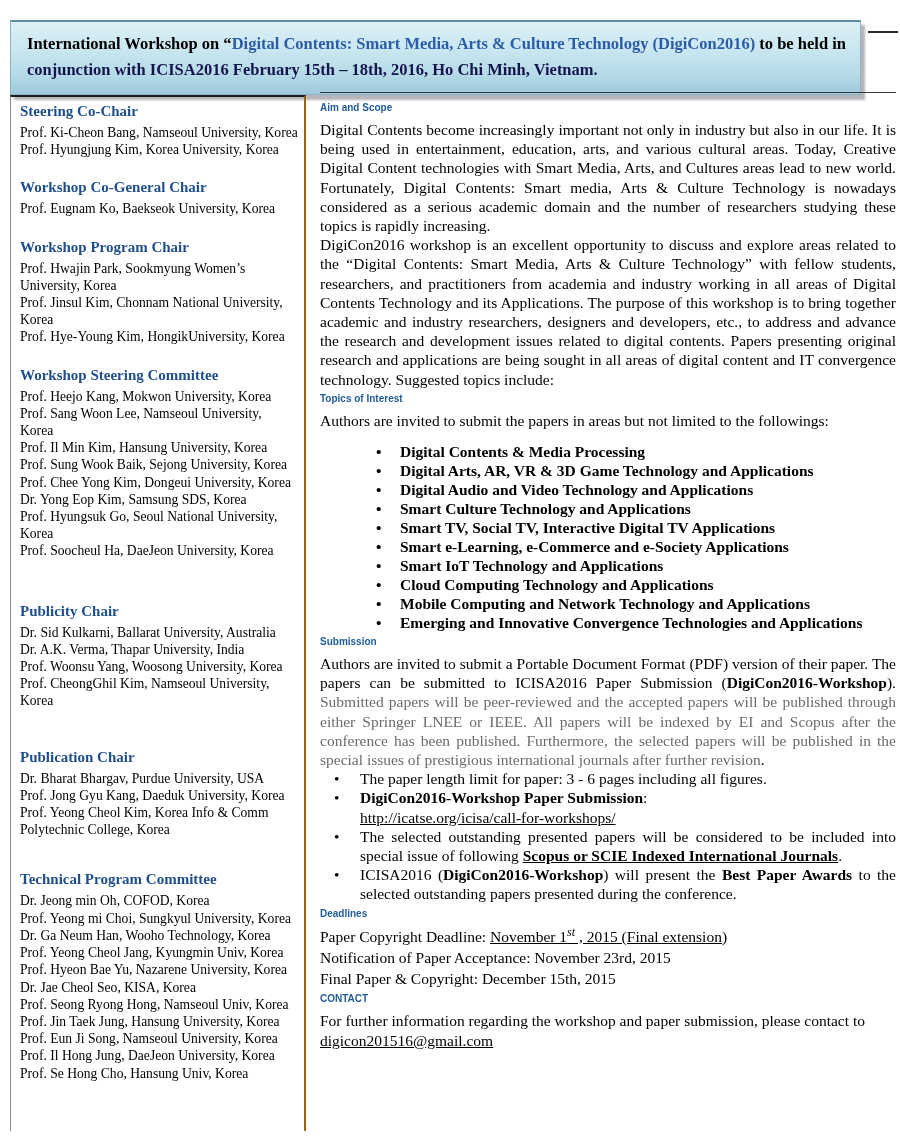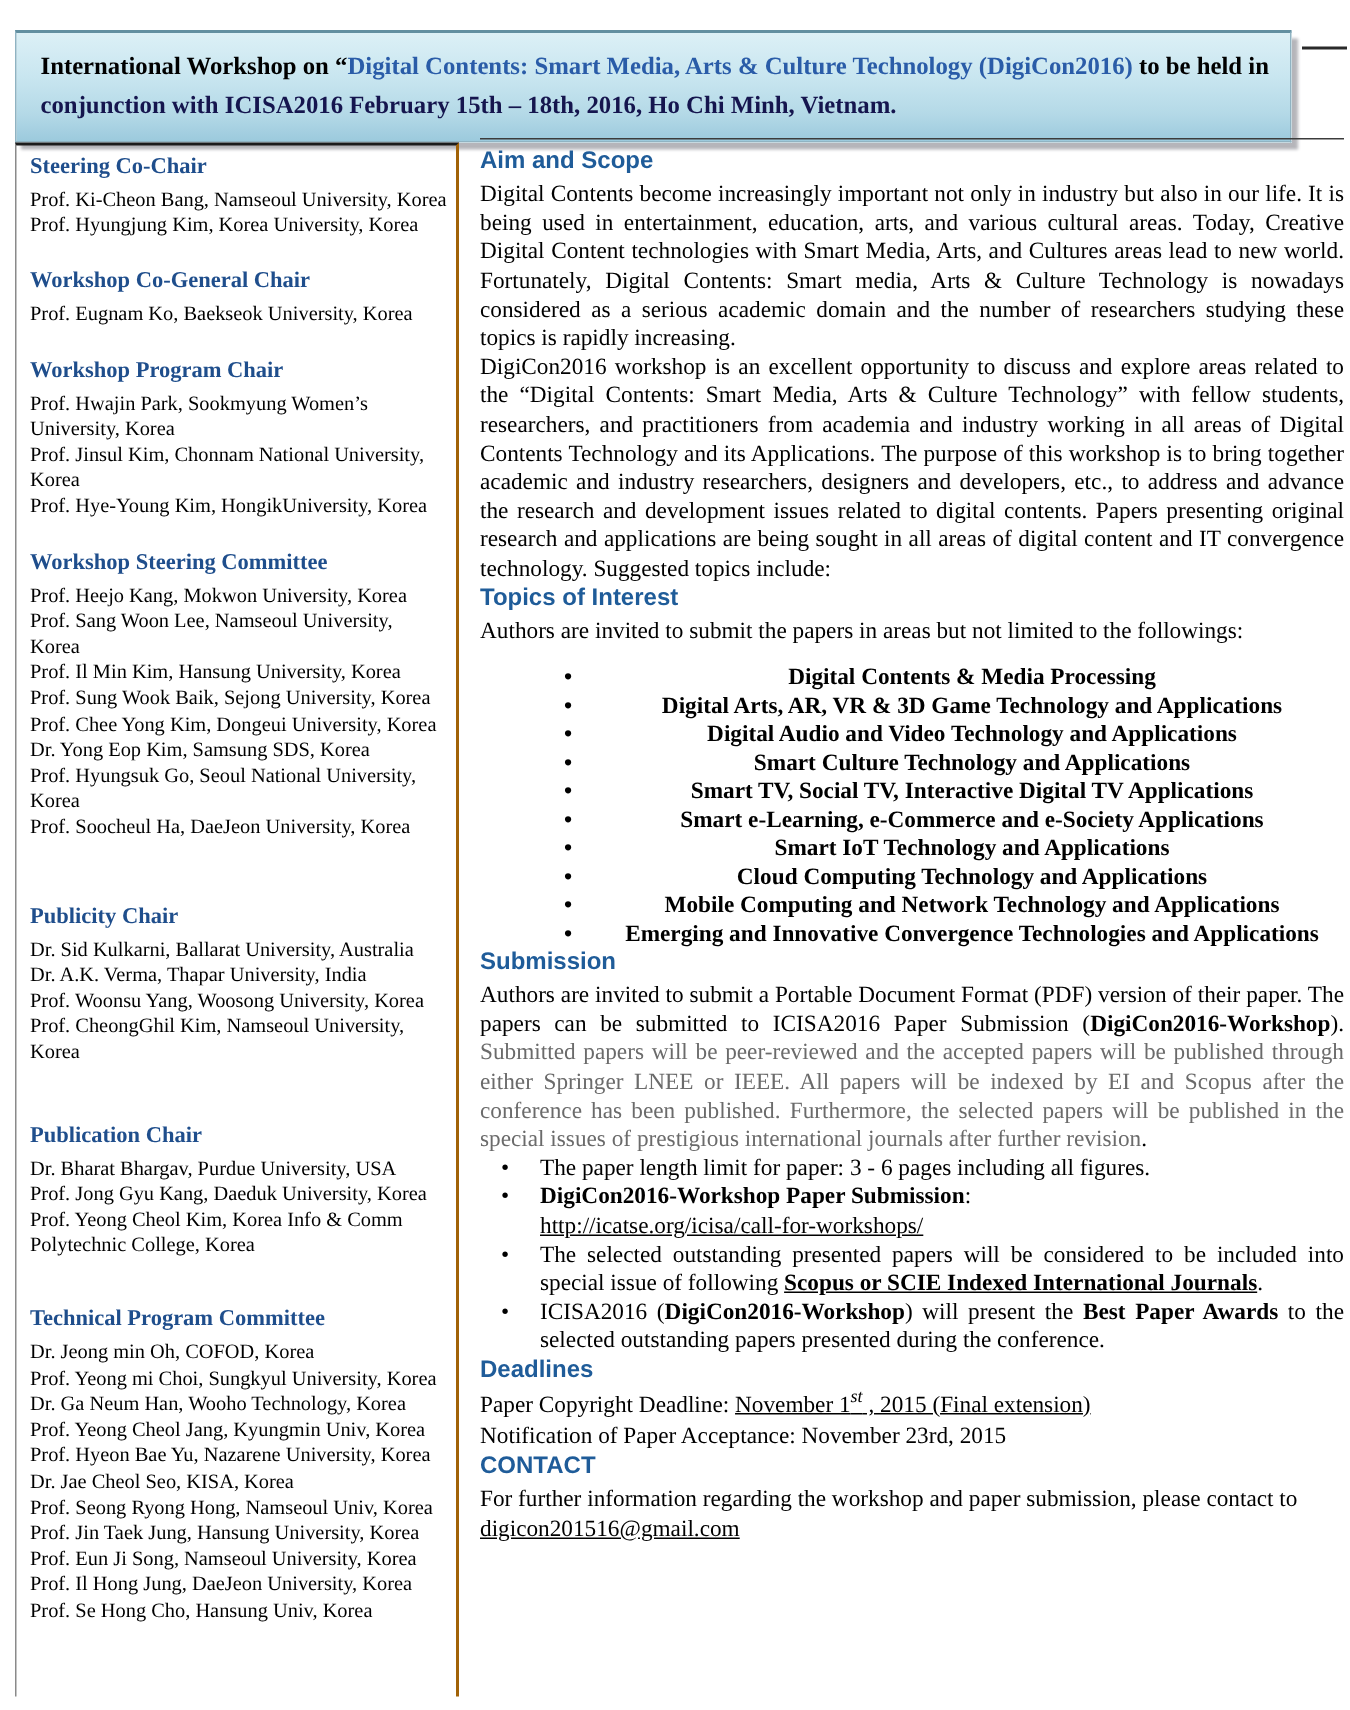--- a/index.html
+++ b/index.html
@@ -26,30 +26,30 @@
   .lsec:nth-of-type(5){margin-top:42px;}
   .lsec:nth-of-type(6){margin-top:38px;}
   .lsec:nth-of-type(7){margin-top:32px;}
   .lhead{margin:0 0 3px 0;font-size:15px;line-height:19px;font-weight:bold;color:#1f4e8c;}
   .lmem{margin:0;}
 
   
   .rightcol{position:absolute;left:320px;top:92px;width:576px;box-sizing:border-box;
             border-top:1px solid #3c3c3c;padding-top:5px;
             font-size:15.5px;line-height:19.2px;text-align:justify;}
-  .rhead{margin:0 0 3px 0;font-family:"Liberation Sans",sans-serif;font-size:16px;
+  .rhead{margin:0 0 3px 0;font-family:"Liberation Sans",sans-serif;font-size:10px;
          line-height:19px;font-weight:bold;color:#1f5c99;text-align:left;}
   .rightcol p{margin:0;}
   .sec{}
   .gray{color:#6b6b6b;}
   .u{text-decoration:underline;}
   .lnk{color:#000;text-decoration:underline;cursor:pointer;}
 
   ul.topics{margin:12px 0 0 0;padding:0;list-style:none;}
-  ul.topics li{position:relative;padding-left:80px;font-weight:bold;line-height:19px;text-align:center;}
+  ul.topics li{position:relative;padding-left:80px;font-weight:bold;line-height:19px;text-align:left;}
   ul.topics li::before{content:"\2022";position:absolute;left:56px;top:0;font-weight:bold;}
 
   ul.subul{margin:0;padding:0;list-style:none;}
   ul.subul li{position:relative;padding-left:40px;line-height:19.2px;}
   ul.subul li::before{content:"\2022";position:absolute;left:14px;top:0;}
 
   .dl p{line-height:21px;text-align:left;}
   .contact p{line-height:20.5px;text-align:left;}
   sup{font-size:12px;line-height:0;font-style:italic;}
 </style>
@@ -152,20 +152,21 @@
         <li><b>DigiCon2016-Workshop Paper Submission</b><span>:</span><br><a class="lnk">http://icatse.org/icisa/call-for-workshops/</a></li>
         <li><span>The selected outstanding presented papers will be considered to be included into special issue of following </span><b class="u">Scopus or SCIE Indexed International Journals</b><span>.</span></li>
         <li><span>ICISA2016 (</span><b>DigiCon2016-Workshop</b><span>) will present the </span><b>Best Paper Awards</b><span> to the selected outstanding papers presented during the conference.</span></li>
       </ul>
     </section>
 
     <section class="sec dl">
       <h2 class="rhead">Deadlines</h2>
       <p><span>Paper Copyright Deadline: </span><span class="u"><span>November 1</span><sup>st</sup><span> , 2015 (Final extension)</span></span></p>
       <p>Notification of Paper Acceptance: November 23rd, 2015</p>
+      <p>Final Paper &amp; Copyright: December 15th, 2015</p>
     </section>
 
     <section class="contact">
       <h2 class="rhead">CONTACT</h2>
       <p>For further information regarding the workshop and paper submission, please contact to</p>
       <p><a class="lnk">digicon201516@gmail.com</a></p>
     </section>
 
   </div>
 </div>

